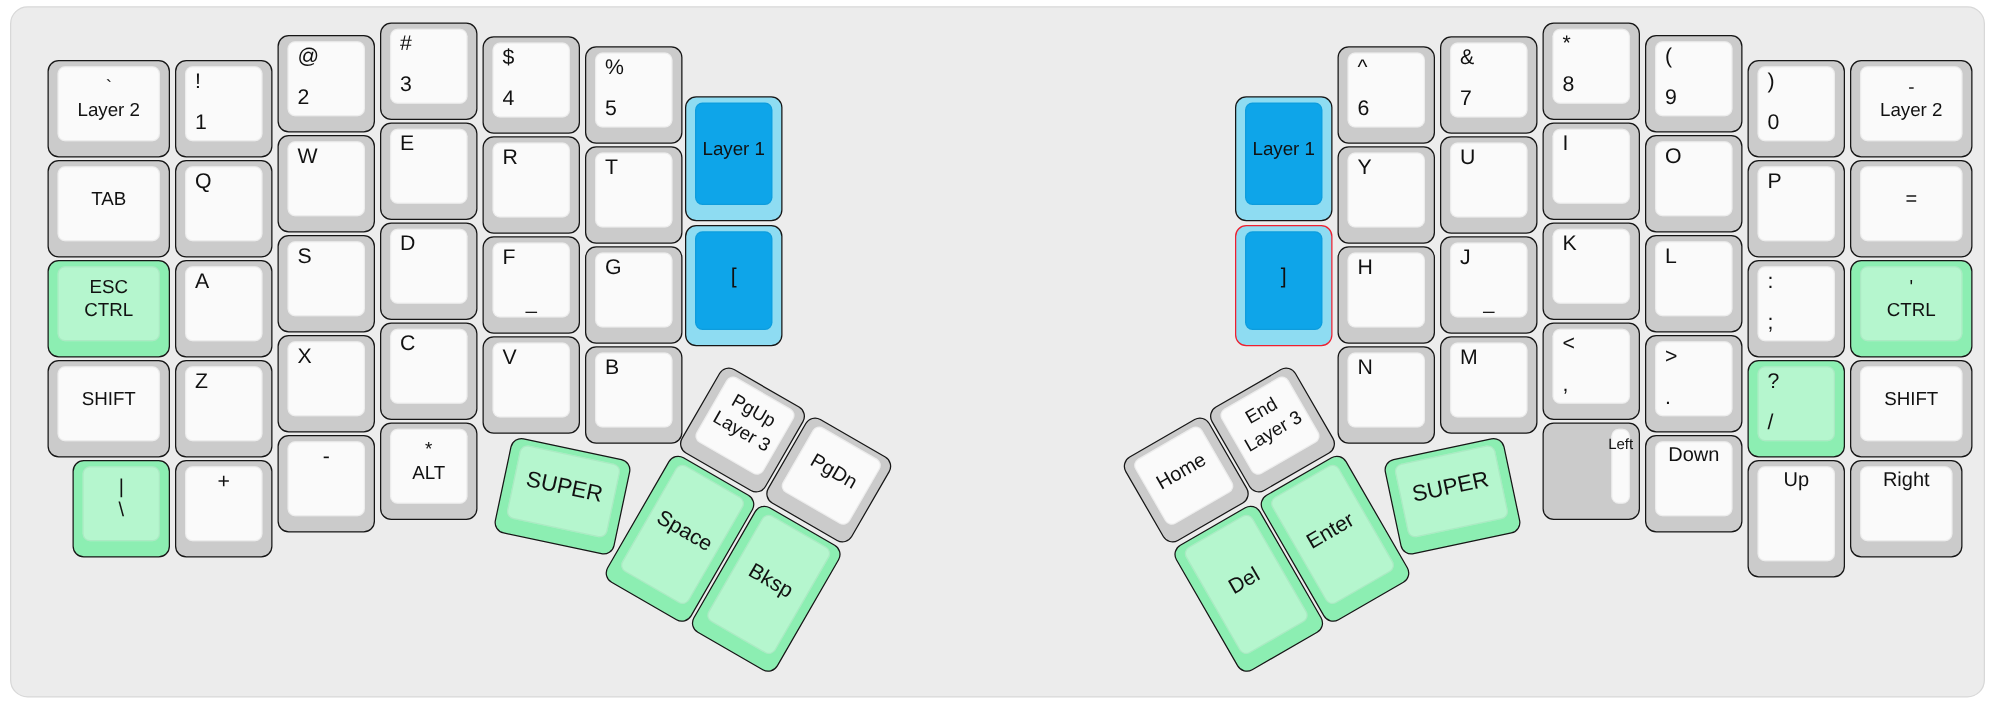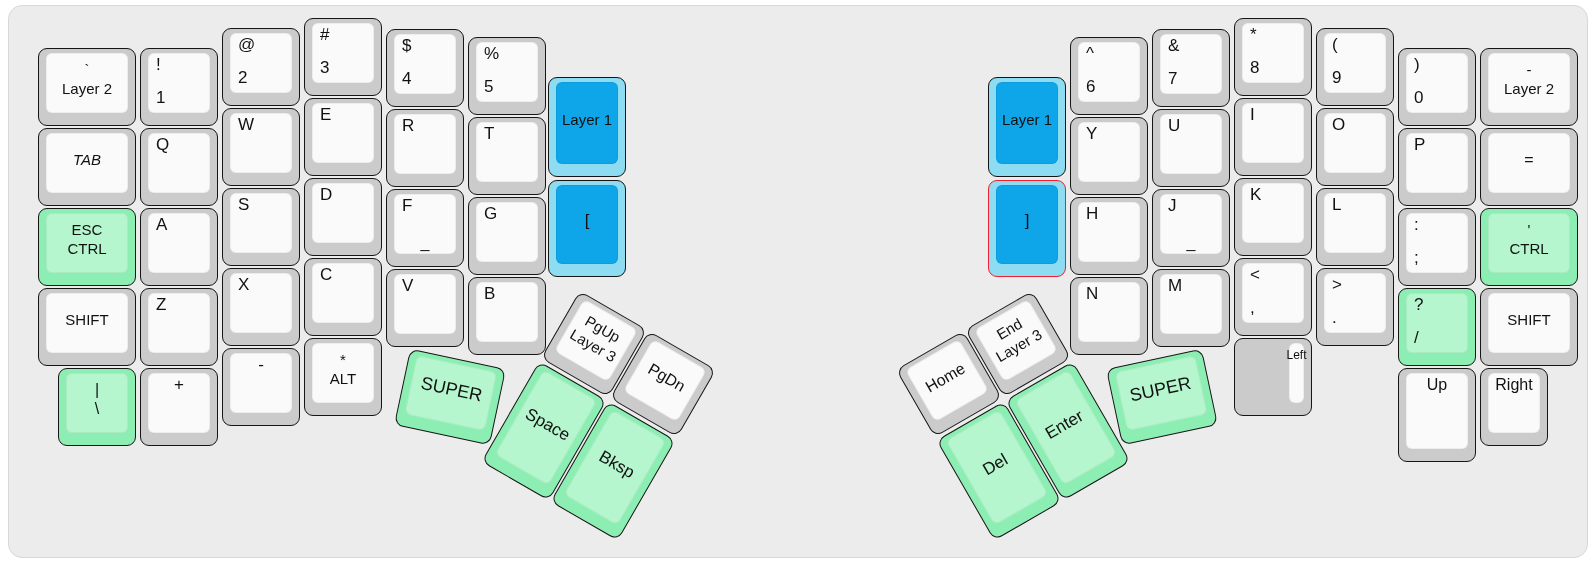--- a/index.html
+++ b/index.html
@@ -30,21 +30,21 @@
 
 <div class="page">
   <div class="panel"></div>
   <div class="keys-layer" id="keys-layer">
       <div class="key k-white align-center" style="left: 38px; top: 48px; width: 98px; height: 78px;">
         <div class="cap">
           <span class="line">`</span>
           <span class="line">Layer 2</span>
         </div>
       </div>
-      <div class="key k-white align-center" style="left: 38px; top: 128px; width: 98px; height: 78px; font-style: italic;">
+      <div class="key k-white align-center" style="left: 38px; top: 128px; width: 98px; height: 78px;">
         <div class="cap">
           <span class="line">TAB</span>
         </div>
       </div>
       <div class="key k-green align-center" style="left: 38px; top: 208px; width: 98px; height: 78px;">
         <div class="cap">
           <span class="line">ESC</span>
           <span class="line">CTRL</span>
         </div>
       </div>
@@ -312,20 +312,25 @@
         <div class="cap">
           <span class="line">L</span>
         </div>
       </div>
       <div class="key k-white align-split" style="left: 1316px; top: 268px; width: 78px; height: 78px;">
         <div class="cap">
           <span class="line">&gt;</span>
           <span class="line">.</span>
         </div>
       </div>
+      <div class="key k-white align-top" style="left: 1316px; top: 348px; width: 78px; height: 78px;">
+        <div class="cap" style="font-size: 16px;">
+          <span class="line">Down</span>
+        </div>
+      </div>
       <div class="key k-white align-split" style="left: 1398px; top: 48px; width: 78px; height: 78px;">
         <div class="cap">
           <span class="line">)</span>
           <span class="line">0</span>
         </div>
       </div>
       <div class="key k-white align-tl" style="left: 1398px; top: 128px; width: 78px; height: 78px;">
         <div class="cap">
           <span class="line">P</span>
         </div>
@@ -362,21 +367,21 @@
         <div class="cap">
           <span class="line">'</span>
           <span class="line">CTRL</span>
         </div>
       </div>
       <div class="key k-white align-center" style="left: 1480px; top: 288px; width: 98px; height: 78px;">
         <div class="cap">
           <span class="line">SHIFT</span>
         </div>
       </div>
-      <div class="key k-white align-top" style="left: 1480px; top: 368px; width: 68px; height: 78px;">
+      <div class="key k-white align-top" style="left: 1480px; top: 368px; width: 90px; height: 78px;">
         <div class="cap" style="font-size: 16px;">
           <span class="line">Right</span>
         </div>
       </div>
       <div class="key k-white align-center" style="left: 910px; top: 345px; width: 78px; height: 78px; transform: rotate(-30deg);">
         <div class="cap" style="font-size: 16px;">
           <span class="line">Home</span>
         </div>
       </div>
       <div class="key k-white align-center" style="left: 979px; top: 305px; width: 78px; height: 78px; transform: rotate(-30deg);">

